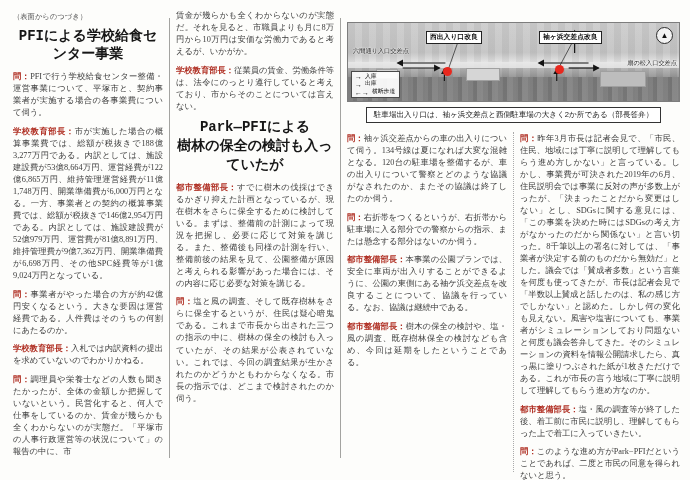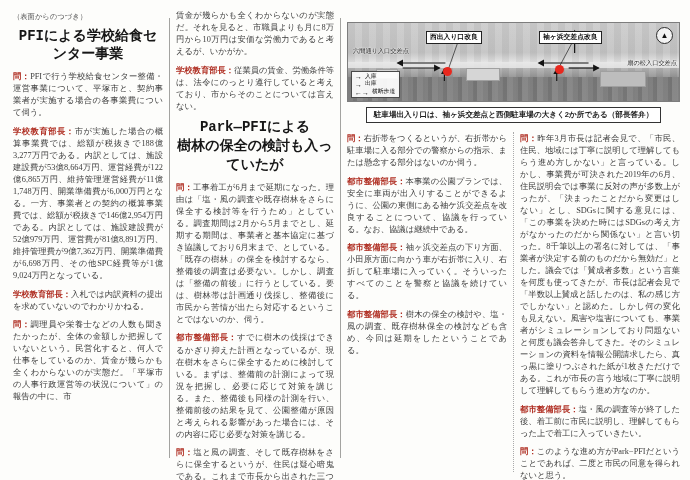--- a/index.html
+++ b/index.html
@@ -60,46 +60,46 @@
   .map-legend{
     position:absolute;left:3px;bottom:3px;z-index:4;background:rgba(255,255,255,.92);
     border:1px solid #4a4a4a;padding:1px 4px 1px 3px;color:#101010;
     font-family:"Liberation Sans","DejaVu Sans",sans-serif;font-size:5.8px;line-height:1.35;
   }
   .legend-row{display:flex;align-items:center;gap:3px;white-space:nowrap;}
   .legend-arrow{font-size:7px;line-height:1;}
   .map-caption{
     margin:5px auto 0;width:fit-content;max-width:96%;background:#fff;border:1px solid #333;
     padding:0 7px;font-family:"Liberation Sans","DejaVu Sans",sans-serif;
-    font-size:7.6px;line-height:1.85;font-weight:bold;color:#1d1d1d;white-space:nowrap;
+    font-size:7.6px;line-height:1.85;font-weight:normal;color:#1d1d1d;white-space:nowrap;
   }
 </style>
 </head>
 <body>
 
 <div class="page">
   <div class="columns">
 
     <div class="col col-1">
       <div class="note">（表面からのつづき）</div>
         <h3 class="sec-header">PFIによる学校給食センター事業</h3>
         <p class="block"><span class="lbl">問：</span>PFIで行う学校給食センター整備・運営事業について、平塚市と、契約事業者が実施する場合の各事業費について伺う。</p>
         <p class="block"><span class="lbl">学校教育部長：</span>市が実施した場合の概算事業費では、総額が税抜きで188億3,277万円である。内訳としては、施設建設費が53億8,664万円、運営経費が122億6,865万円、維持管理運営経費が11億1,748万円、開業準備費が6,000万円となる。一方、事業者との契約の概算事業費では、総額が税抜きで146億2,954万円である。内訳としては、施設建設費が52億979万円、運営費が81億8,891万円、維持管理費が9億7,362万円、開業準備費が6,698万円、その他SPC経費等が1億9,024万円となっている。</p>
+        <p class="block"><span class="lbl">問：</span>事業者がやった場合の方が約42億円安くなるという。大きな要因は運営経費である。人件費はそのうちの何割にあたるのか。</p>
         <p class="block"><span class="lbl">学校教育部長：</span>入札では内訳資料の提出を求めていないのでわかりかねる。</p>
         <p class="block"><span class="lbl">問：</span>調理員や栄養士などの人数も聞きたかったが、全体の金額しか把握していないという。民営化すると、何人で仕事をしているのか、賃金が幾らかも全くわからないのが実態だ。「平塚市の人事行政運営等の状況について」の報告の中に、市</p>
       </div>
 
     <div class="vdiv"></div>
 
     <div class="col col-2">
         <p class="block">賃金が幾らかも全くわからないのが実態だ。それを見ると、市職員よりも月に8万円から10万円は安価な労働力であると考えるが、いかがか。</p>
         <p class="block"><span class="lbl">学校教育部長：</span>従業員の賃金、労働条件等は、法令にのっとり遵行していると考えており、市からそのことについては言えない。</p>
         <h3 class="sec-header">Park—PFIによる
 樹林の保全の検討も入っていたが</h3>
-        <p class="block"><span class="lbl">問：</span>工事着工が6月まで延期になった。理由は「塩・風の調査や既存樹林をさらに保全する検討等を行うため」としている。調査期間は2月から5月までとし、延期する期間は、事業者と基本協定に基づき協議しており6月末まで、としている。「既存の樹林」の保全を検討するなら、整備後の調査は必要ない。しかし、調査は「整備の前後」に行うとしている。要は、樹林帯は計画通り伐採し、整備後に市民から苦情が出たら対応するということではないのか、伺う。</p>
         <p class="block"><span class="lbl">都市整備部長：</span>すでに樹木の伐採はできるかぎり抑えた計画となっているが、現在樹木をさらに保全するために検討している。まずは、整備前の計測によって現況を把握し、必要に応じて対策を講じる。また、整備後も同様の計測を行い、整備前後の結果を見て、公園整備が原因と考えられる影響があった場合には、その内容に応じ必要な対策を講じる。</p>
         <p class="block"><span class="lbl">問：</span>塩と風の調査、そして既存樹林をさらに保全するというが、住民は疑心暗鬼である。これまで市長から出された三つの指示の中に、樹林の保全の検討も入っていたが、その結果が公表されていない。これでは、今回の調査結果が生かされたのかどうかともわからなくなる。市長の指示では、どこまで検討されたのか伺う。</p>
       </div>
 
     <div class="vdiv"></div>
 
     <div class="right-half">
 
       <div class="map-wrap">
         <div class="map-photo">
@@ -149,23 +149,23 @@
               <span class="legend-arrow">←→</span>
               <span>横断歩道</span>
             </div>
           </div>
         </div>
         <div class="map-caption">駐車場出入り口は、袖ヶ浜交差点と西側駐車場の大きく2か所である（部長答弁）</div>
       </div>
 
       <div class="two-cols">
         <div class="col col-3">
+            <p class="block"><span class="lbl">問：</span>袖ヶ浜交差点からの車の出入りについて伺う。134号線は夏になれば大変な混雑となる。120台の駐車場を整備するが、車の出入りについて警察とどのような協議がなされたのか、またその協議は終了したのか伺う。</p>
             <p class="block"><span class="lbl">問：</span>右折帯をつくるというが、右折帯から駐車場に入る部分での警察からの指示、または懸念する部分はないのか伺う。</p>
             <p class="block"><span class="lbl">都市整備部長：</span>本事業の公園プランでは、安全に車両が出入りすることができるように、公園の東側にある袖ケ浜交差点を改良することについて、協議を行っている。なお、協議は継続中である。</p>
-            <p class="block"><span class="lbl">都市整備部長：</span>袖ヶ浜交差点の下り方面、小田原方面に向かう車が右折帯に入り、右折して駐車場に入っていく。そういったすべてのことを警察と協議を続けている。</p>
             <p class="block"><span class="lbl">都市整備部長：</span>樹木の保全の検討や、塩・風の調査、既存樹林保全の検討なども含め、今回は延期をしたということである。</p>
           </div>
         <div class="vdiv dotted"></div>
         <div class="col col-4">
             <p class="block"><span class="lbl">問：</span>昨年3月市長は記者会見で、「市民、住民、地域には丁寧に説明して理解してもらう進め方しかない」と言っている。しかし、事業費が可決された2019年の6月、住民説明会では事業に反対の声が多数上がったが、「決まったことだから変更はしない」とし、SDGsに関する意見には、「この事業を決めた時にはSDGsの考え方がなかったのだから関係ない」と言い切った。8千筆以上の署名に対しては、「事業者が決定する前のものだから無効だ」とした。議会では「賛成者多数」という言葉を何度も使ってきたが、市長は記者会見で「半数以上賛成と話したのは、私の感じ方でしかない」と認めた。しかし何の変化も見えない。風害や塩害についても、事業者がシミュレーションしており問題ないと何度も議会答弁してきた。そのシミュレーションの資料を情報公開請求したら、真っ黒に塗りつぶされた紙が1枚きただけである。これが市長の言う地域に丁寧に説明して理解してもらう進め方なのか。</p>
             <p class="block"><span class="lbl">都市整備部長：</span>塩・風の調査等が終了した後、着工前に市民に説明し、理解してもらった上で着工に入っていきたい。</p>
             <p class="block"><span class="lbl">問：</span>このような進め方がPark−PFIだということであれば、二度と市民の同意を得られないと思う。</p>
           </div>
       </div>
     </div>

